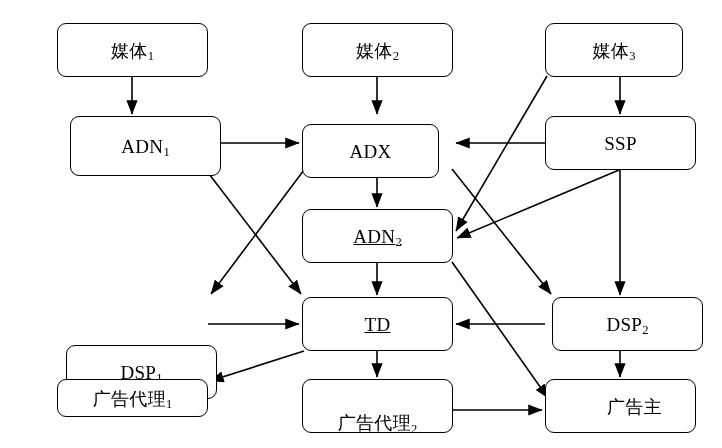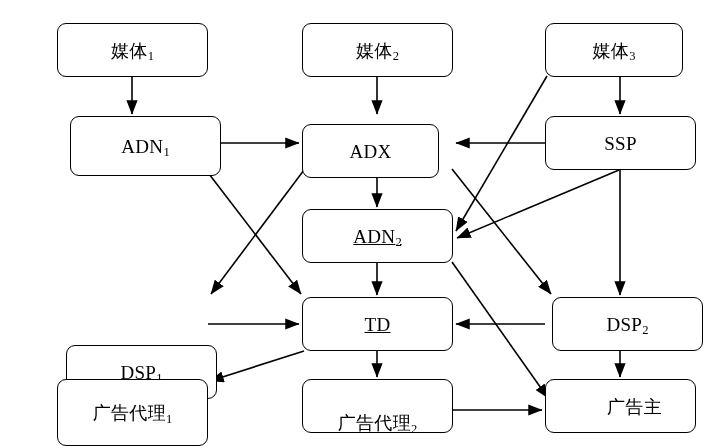--- a/index.html
+++ b/index.html
@@ -117,21 +117,21 @@
       </div>
       <div class="node" style="left: 66px; top: 297px; width: 151px; height: 54px; margin-top: 48px;">
         <span class="node-label"><span>DSP</span><sub>1</sub></span>
       </div>
       <div class="node" style="left: 302px; top: 297px; width: 151px; height: 54px; text-decoration: underline;">
         <span class="node-label"><span>TD</span></span>
       </div>
       <div class="node" style="left: 552px; top: 297px; width: 151px; height: 54px;">
         <span class="node-label"><span>DSP</span><sub>2</sub></span>
       </div>
-      <div class="node" style="left: 57px; top: 379px; width: 151px; height: 67px;">
+      <div class="node" style="left: 57px; top: 379px; width: 151px; height: 38px;">
         <span class="node-label"><span class="cjk">广告代理</span><sub>1</sub></span>
       </div>
       <div class="node" style="left: 302px; top: 379px; width: 151px; height: 54px; align-items: flex-end;">
         <span class="node-label"><span class="cjk">广告代理</span><sub>2</sub></span>
       </div>
       <div class="node" style="left: 545px; top: 379px; width: 151px; height: 54px; padding-left: 28px;">
         <span class="node-label"><span class="cjk">广告主</span></span>
       </div>
     </div>
 

